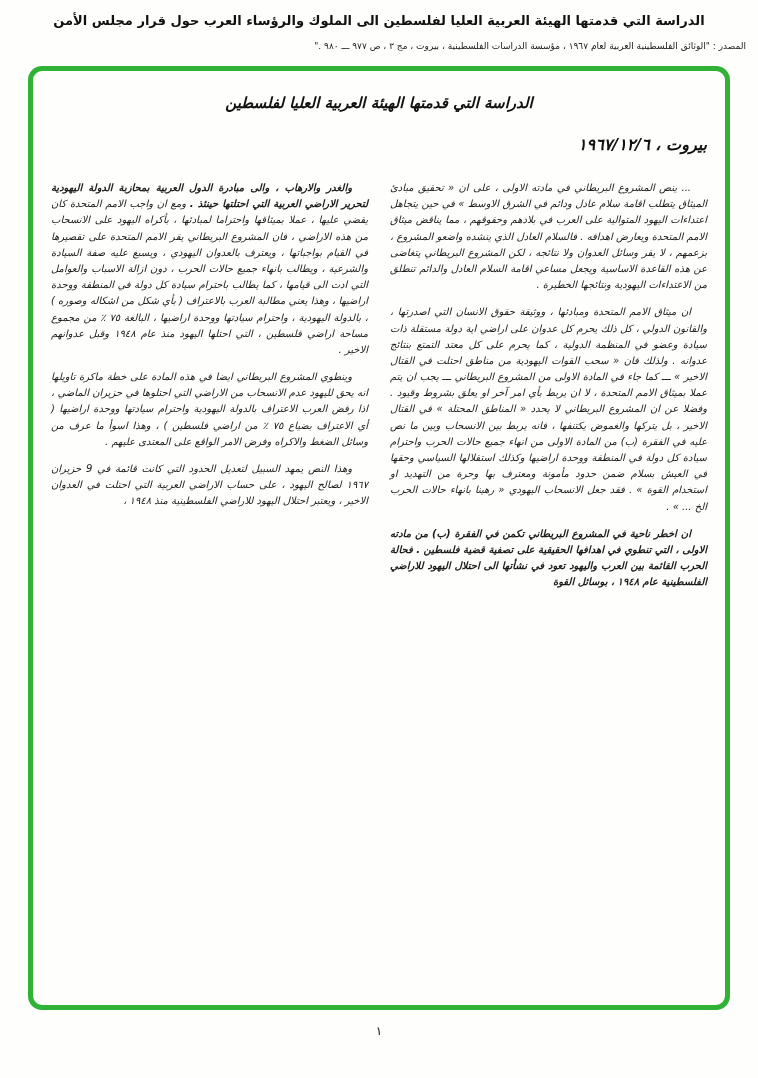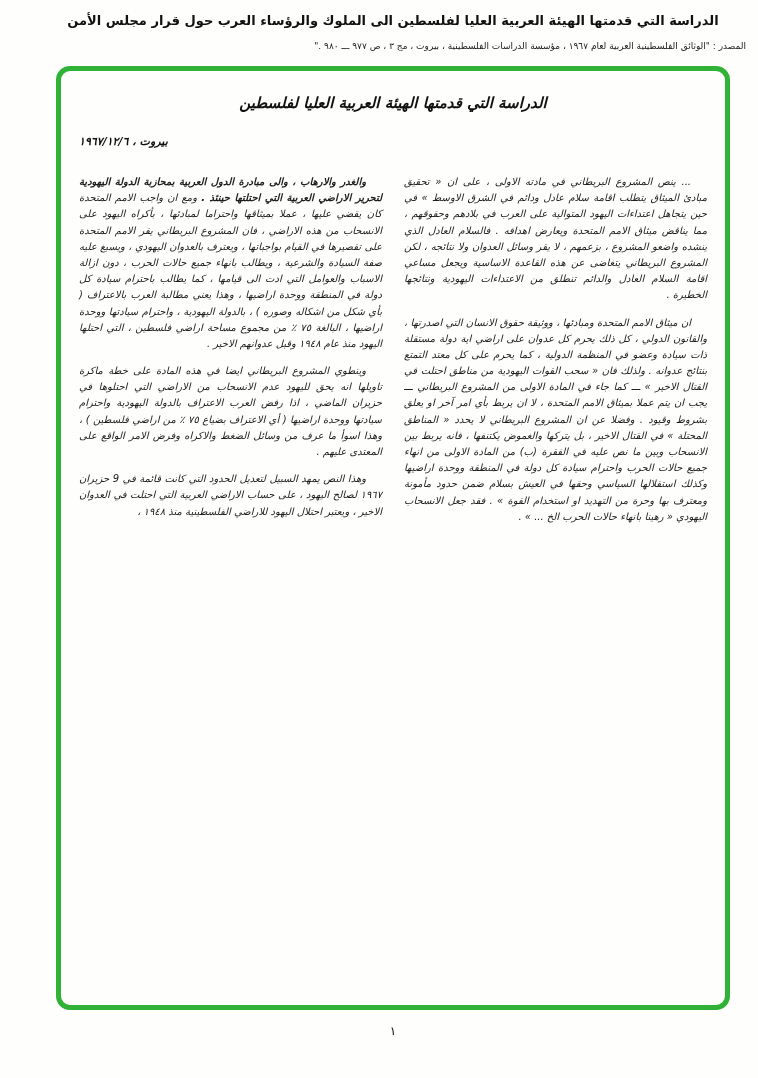--- a/index.html
+++ b/index.html
@@ -7,21 +7,20 @@
   .page {
     position: relative;
     width: 758px;
     height: 1078px;
     margin: 0 auto;
     background: #fefefc;
     direction: rtl;
     font-family: "DejaVu Sans", sans-serif;
     color: #1c1c1c;
     overflow: hidden;
-    padding-left: 28px;
   }
   .header-title {
     margin-top: 13px;
     text-align: center;
     font-weight: bold;
     font-size: 13px;
     padding: 0 14px;
     color: #111;
   }
   .source-line {
@@ -45,23 +44,23 @@
   }
   .doc-title {
     text-align: center;
     font-weight: bold;
     font-size: 15px;
     line-height: 1.6;
     color: #111;
   }
   .date-line {
     margin-top: 20px;
-    text-align: left;
+    text-align: right;
     font-weight: bold;
-    font-size: 11px;
+    font-size: 16px;
     color: #111;
   }
   .ref-line {
     margin-top: 10px;
     text-align: center;
     font-size: 12.5px;
     color: #1a1a1a;
   }
   .columns {
     display: flex;
@@ -101,20 +100,21 @@
     </div>
 
     <div class="date-line">بيروت ، ١٩٦٧/١٢/٦</div>
 
 
     <div class="columns">
 
       <div class="col">
         <p>... ينص المشروع البريطاني في مادته الاولى ، على ان « تحقيق مبادئ الميثاق يتطلب اقامة سلام عادل ودائم في الشرق الاوسط » في حين يتجاهل اعتداءات اليهود المتوالية على العرب في بلادهم وحقوقهم ، مما يناقض ميثاق الامم المتحدة ويعارض اهدافه . فالسلام العادل الذي ينشده واضعو المشروع ، بزعمهم ، لا يقر وسائل العدوان ولا نتائجه ، لكن المشروع البريطاني يتغاضى عن هذه القاعدة الاساسية ويجعل مساعي اقامة السلام العادل والدائم تنطلق من الاعتداءات اليهودية ونتائجها الخطيرة .</p>
         <p>ان ميثاق الامم المتحدة ومبادئها ، ووثيقة حقوق الانسان التي اصدرتها ، والقانون الدولي ، كل ذلك يحرم كل عدوان على اراضي اية دولة مستقلة ذات سيادة وعضو في المنظمة الدولية ، كما يحرم على كل معتد التمتع بنتائج عدوانه . ولذلك فان « سحب القوات اليهودية من مناطق احتلت في القتال الاخير » ـــ كما جاء في المادة الاولى من المشروع البريطاني ـــ يجب ان يتم عملا بميثاق الامم المتحدة ، لا ان يربط بأي امر آخر او يعلق بشروط وقيود . وفضلا عن ان المشروع البريطاني لا يحدد « المناطق المحتلة » في القتال الاخير ، بل يتركها والغموض يكتنفها ، فانه يربط بين الانسحاب وبين ما نص عليه في الفقرة (ب) من المادة الاولى من انهاء جميع حالات الحرب واحترام سيادة كل دولة في المنطقة ووحدة اراضيها وكذلك استقلالها السياسي وحقها في العيش بسلام ضمن حدود مأمونة ومعترف بها وحرة من التهديد او استخدام القوة » . فقد جعل الانسحاب اليهودي « رهينا بانهاء حالات الحرب الخ ... » .</p>
+        <p class="bold">ان اخطر ناحية في المشروع البريطاني تكمن في الفقرة (ب) من مادته الاولى ، التي تنطوي في اهدافها الحقيقية على تصفية قضية فلسطين . فحالة الحرب القائمة بين العرب واليهود تعود في نشأتها الى احتلال اليهود للاراضي الفلسطينية عام ١٩٤٨ ، بوسائل القوة</p>
       </div>
 
       <div class="col">
         <p><span class="bold">والغدر والارهاب ، والى مبادرة الدول العربية بمحازبة الدولة اليهودية لتحرير الاراضي العربية التي احتلتها حينئذ .</span><span> ومع ان واجب الامم المتحدة كان يقضي عليها ، عملا بميثاقها واحتراما لمبادئها ، بأكراه اليهود على الانسحاب من هذه الاراضي ، فان المشروع البريطاني يقر الامم المتحدة على تقصيرها في القيام بواجباتها ، ويعترف بالعدوان اليهودي ، ويسبغ عليه صفة السيادة والشرعية ، ويطالب بانهاء جميع حالات الحرب ، دون ازالة الاسباب والعوامل التي ادت الى قيامها ، كما يطالب باحترام سيادة كل دولة في المنطقة ووحدة اراضيها ، وهذا يعني مطالبة العرب بالاعتراف ( بأي شكل من اشكاله وصوره ) ، بالدولة اليهودية ، واحترام سيادتها ووحدة اراضيها ، البالغة ٧٥ ٪ من مجموع مساحة اراضي فلسطين ، التي احتلها اليهود منذ عام ١٩٤٨ وقبل عدوانهم الاخير .</span></p>
         <p>وينطوي المشروع البريطاني ايضا في هذه المادة على خطة ماكرة تاويلها انه يحق لليهود عدم الانسحاب من الاراضي التي احتلوها في حزيران الماضي ، اذا رفض العرب الاعتراف بالدولة اليهودية واحترام سيادتها ووحدة اراضيها ( أي الاعتراف بضياع ٧٥ ٪ من اراضي فلسطين ) ، وهذا اسوأ ما عرف من وسائل الضغط والاكراه وفرض الامر الواقع على المعتدى عليهم .</p>
         <p>وهذا النص يمهد السبيل لتعديل الحدود التي كانت قائمة في 9 حزيران ١٩٦٧ لصالح اليهود ، على حساب الاراضي العربية التي احتلت في العدوان الاخير ، ويعتبر احتلال اليهود للاراضي الفلسطينية منذ ١٩٤٨ ،</p>
       </div>
 
     </div>
   </div>

